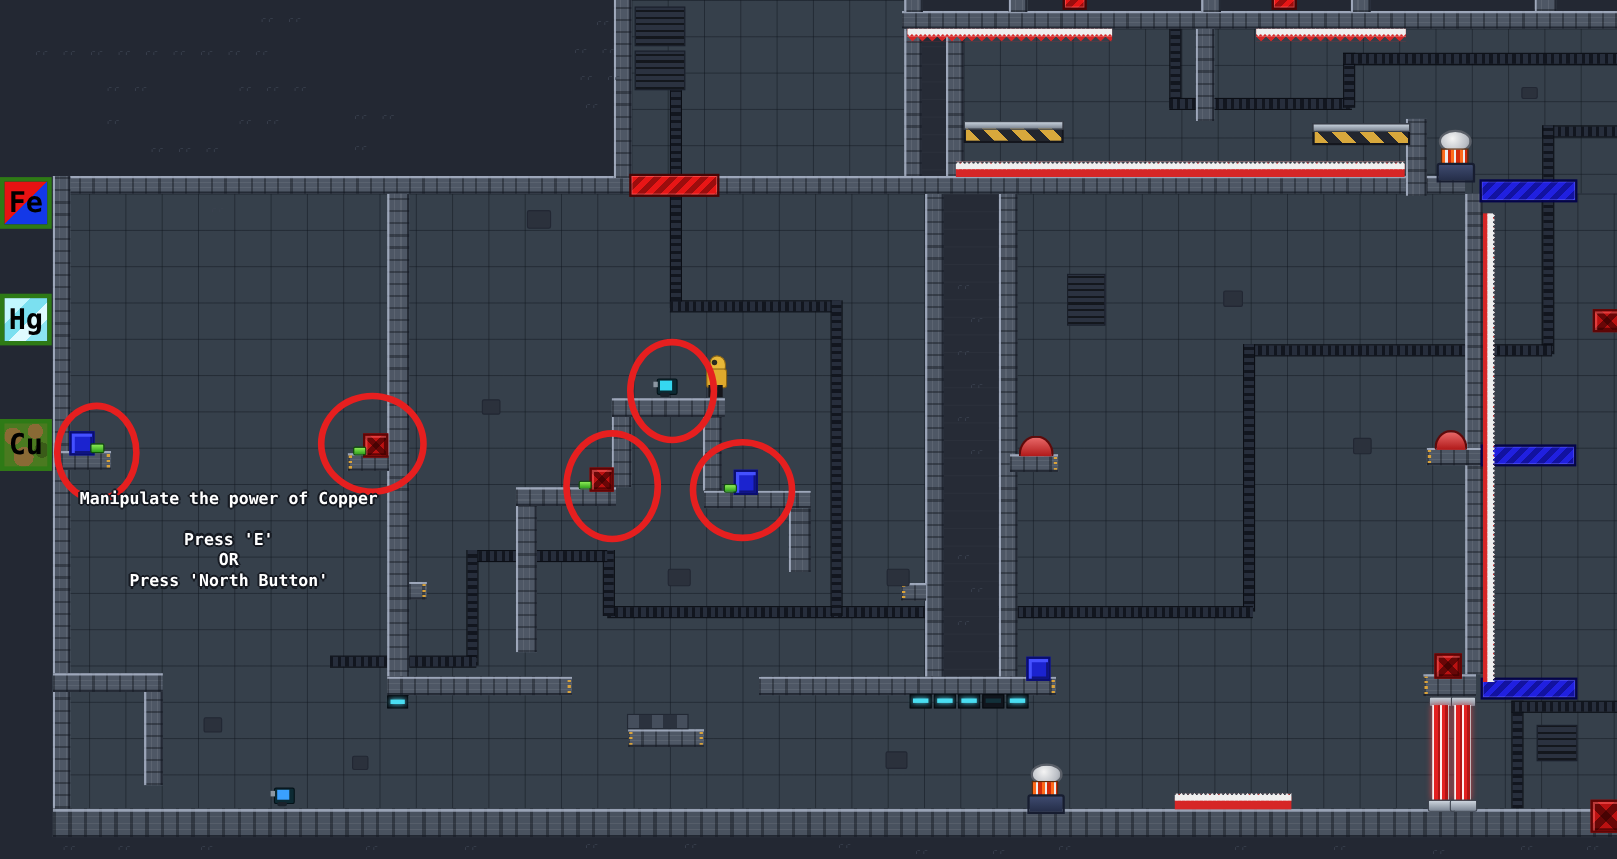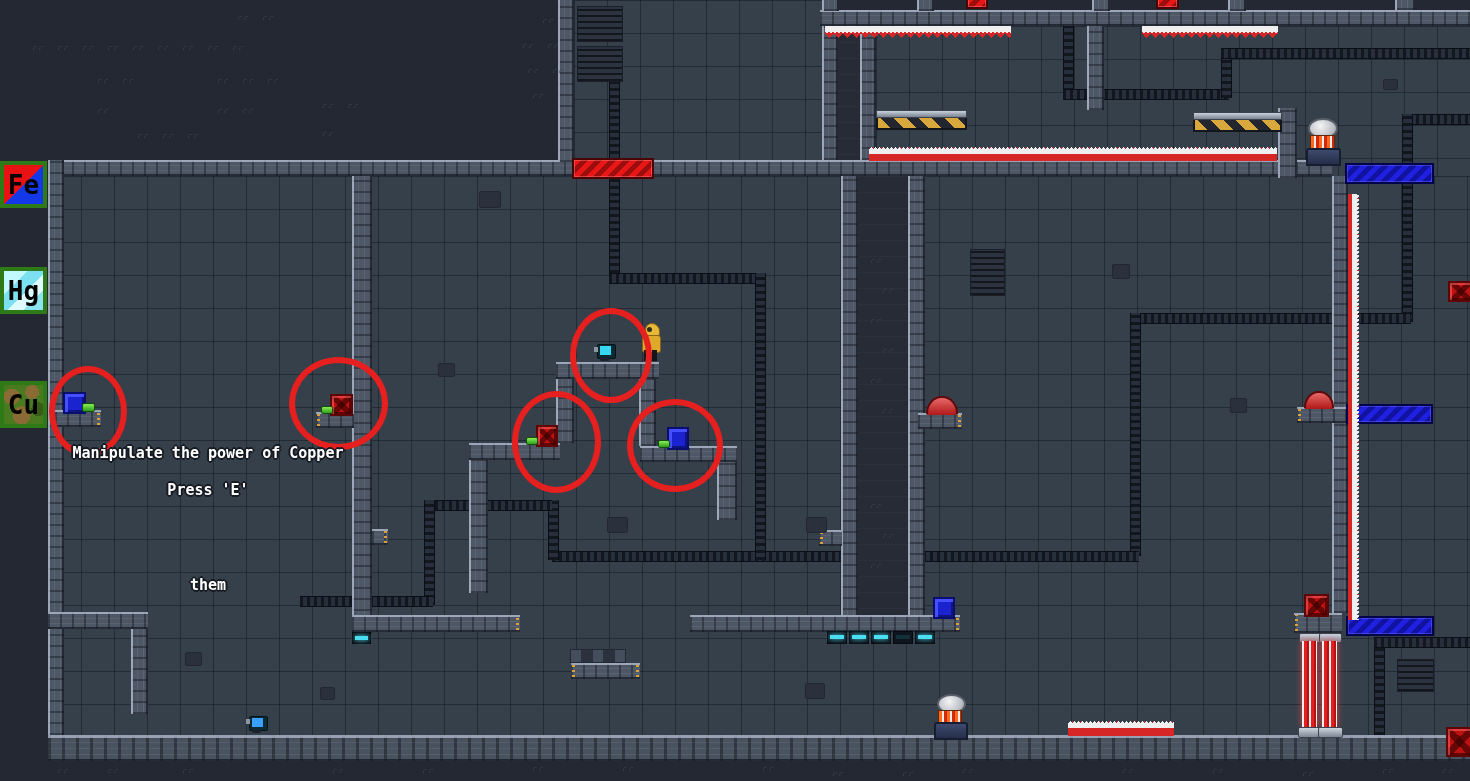--- a/index.html
+++ b/index.html
@@ -298,21 +298,22 @@
   </div>
 
   <div class="abs circle" style="left:49px;top:366px;width:66px;height:79px;"></div>
   <div class="abs circle" style="left:289px;top:357px;width:87px;height:81px;"></div>
   <div class="abs circle" style="left:570px;top:308px;width:70px;height:83px;"></div>
   <div class="abs circle" style="left:512px;top:391px;width:77px;height:90px;"></div>
   <div class="abs circle" style="left:627px;top:399px;width:84px;height:81px;"></div>
 
   <div class="tut" style="left:57px;top:444px;">Manipulate the power of Copper</div>
   <div class="tut" style="left:57px;top:481px;">Press 'E'</div>
-  <div class="tut" style="left:57px;top:576px;">them</div>
+  <div class="tut" style="left:57px;top:500px;">OR</div>
+  <div class="tut" style="left:57px;top:519px;">Press 'North Button'</div>
 
   <div class="abs badge badge-fe" style="left:0;top:161px;">
     <span>Fe</span>
   </div>
   <div class="abs badge badge-hg" style="left:0;top:267px;">
     <span>Hg</span>
   </div>
   <div class="abs badge badge-cu" style="left:0;top:381px;">
     <span>Cu</span>
   </div>

